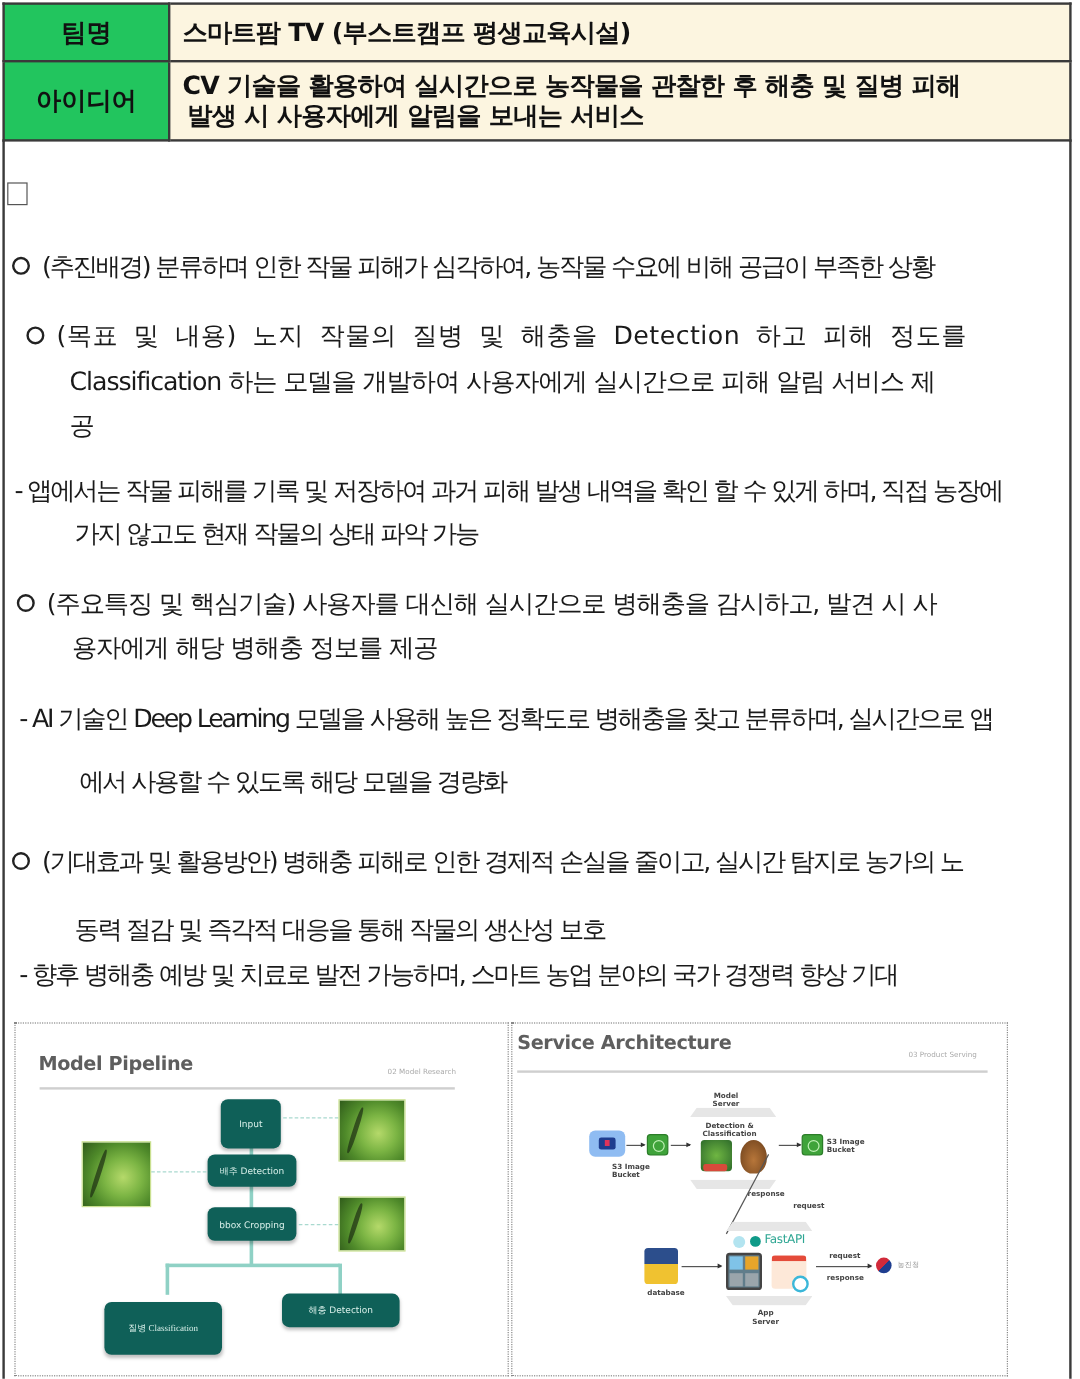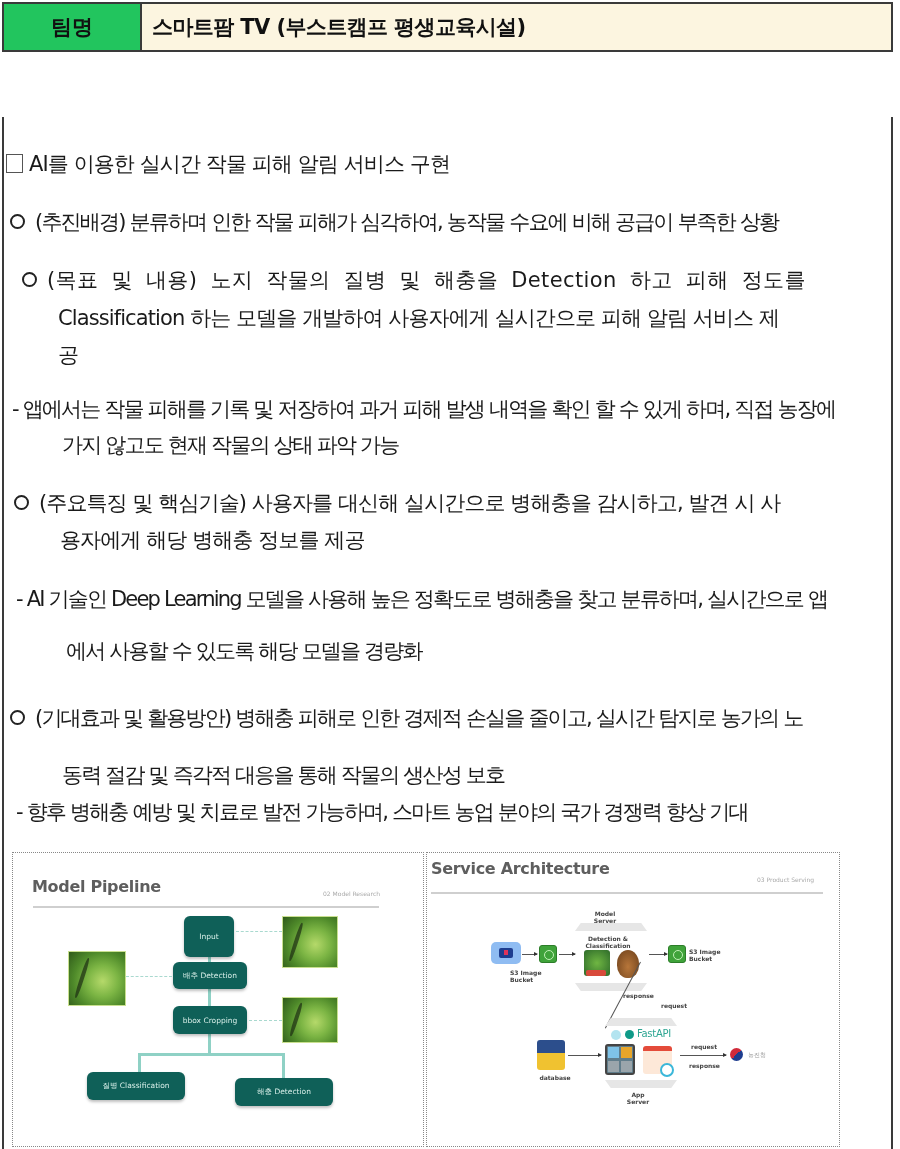--- a/index.html
+++ b/index.html
@@ -53,27 +53,34 @@
 </style>
 </head>
 <body>
 
 <table class="hdr">
   <tbody>
       <tr class="r1">
     <td class="lab">팀명</td>
     <td class="val">스마트팜 TV (부스트캠프 평생교육시설)</td>
   </tr>
+  <tr class="r2">
+    <td class="lab">아이디어</td>
+    <td class="val">
+      <div>CV 기술을 활용하여 실시간으로 농작물을 관찰한 후 해충 및 질병 피해</div>
+      <div style="padding-left:4px">발생 시 사용자에게 알림을 보내는 서비스</div>
+    </td>
+  </tr>
 </tbody>
   </table>
 
 <div class="frame"></div>
 
 <div class="line" style="left:6px; top:150px;">
-  <span class="sq"></span><span>AI를 이용한 실시간 작물 피해 알림 서비스 구현</span>
+  <span class="sq"></span>
 </div>
 
 <div class="line tight" style="left:10px; top:208px;">
   <span class="circ"></span><span>(추진배경) 분류하며 인한 작물 피해가 심각하여, 농작물 수요에 비해 공급이 부족한 상황</span>
 </div>
 
 <div class="line" style="left:22px; top:266px; letter-spacing:0.4px; word-spacing:6px;">
   <span class="circ"></span><span>(목표 및 내용) 노지 작물의 질병 및 해충을 Detection 하고 피해 정도를</span>
 </div>
 <div class="line" style="left:58px; top:304px;">Classification 하는 모델을 개발하여 사용자에게 실시간으로 피해 알림 서비스 제</div>
@@ -105,21 +112,21 @@
   <div class="conn" style="left:195px; top:90px; width:3px; height:20px;"></div>
   <div class="conn" style="left:195px; top:134px; width:3px; height:20px;"></div>
   <div class="conn" style="left:195px; top:180px; width:3px; height:22px;"></div>
   <div class="conn" style="left:125px; top:200px; width:145px; height:3px;"></div>
   <div class="conn" style="left:125px; top:200px; width:3px; height:26px;"></div>
   <div class="conn" style="left:269px; top:200px; width:3px; height:26px;"></div>
 
   <div class="node" style="left:171px; top:63px; width:50px; height:41px;">Input</div>
   <div class="node" style="left:160px; top:109px; width:74px; height:27px;">배추 Detection</div>
   <div class="node" style="left:160px; top:153px; width:74px; height:28px;">bbox Cropping</div>
-  <div class="node" style="left:74px; top:219px; width:98px; height:28px;">질병 Classification</div>
+  <div class="node" style="left:74px; top:232px; width:98px; height:44px;font-family:Liberation Serif, serif;">질병 Classification</div>
   <div class="node" style="left:222px; top:225px; width:98px; height:28px;">해충 Detection</div>
 
   <div class="dash" style="left:223px; top:78px; width:46px;"></div>
   <div class="leaf" style="left:269px; top:63px; width:56px; height:52px;"></div>
   <div class="dash" style="left:113px; top:123px; width:46px;"></div>
   <div class="leaf" style="left:55px; top:98px; width:58px; height:55px;"></div>
   <div class="dash" style="left:236px; top:167px; width:33px;"></div>
   <div class="leaf" style="left:269px; top:144px; width:56px; height:46px;"></div>
 </div>
 

